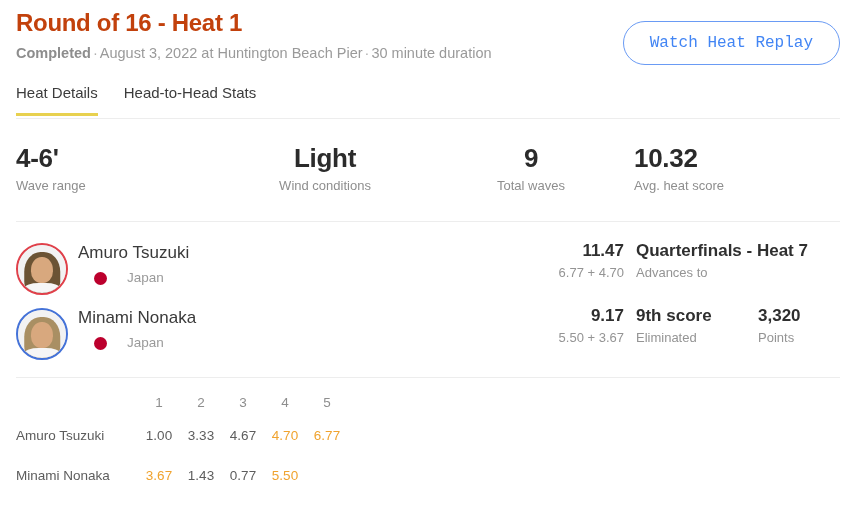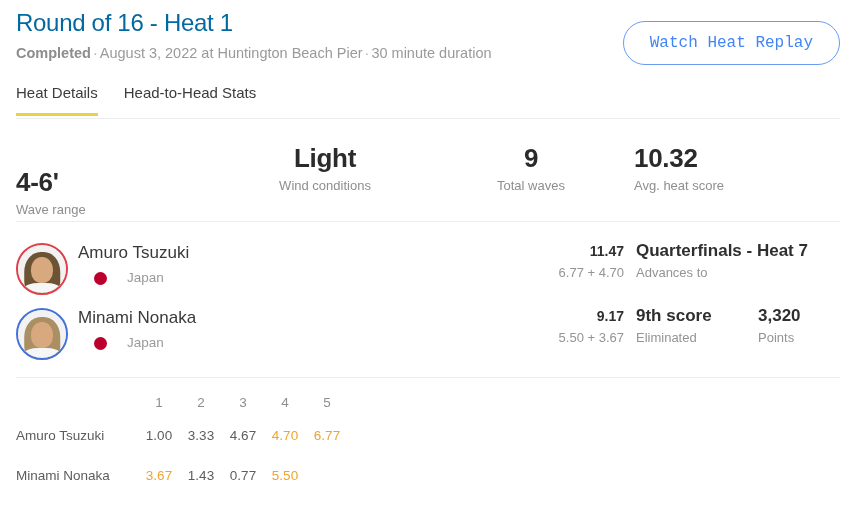--- a/index.html
+++ b/index.html
@@ -8,21 +8,21 @@
     background: #ffffff;
     font-family: "Liberation Sans", sans-serif;
     color: #333333;
     overflow: hidden;
   }
   .page { position: relative; width: 856px; height: 514px; }
 
   
   .header { position: absolute; left: 16px; top: 8px; right: 16px; }
   .title {
-    font-size: 24px; font-weight: normal; color: #0369a1;
+    font-size: 24px; font-weight: bold; color: #c2410c;
     letter-spacing: -0.3px; line-height: 30px;
   }
   .subtitle {
     margin-top: 5px; font-size: 14.5px; color: #9a9a9a; line-height: 20px;
     white-space: nowrap;
   }
   .subtitle .status { font-weight: bold; color: #8d8d8d; }
   .subtitle .sep { padding: 0 2px; color: #b0b0b0; }
 
   .replay-btn {
@@ -43,21 +43,21 @@
   }
   .tab.active { border-bottom-color: #e8d14f; }
   .tabs-rule {
     position: absolute; left: 16px; right: 16px; top: 118px;
     height: 1px; background: #ededed;
   }
 
   
   .stats { position: absolute; left: 16px; right: 16px; top: 142px; display: flex; }
   .stat { flex: 1; }
-  .stat.c1 { text-align: left; margin-top: 24px; }
+  .stat.c1 { text-align: left; }
   .stat.c2 { text-align: center; }
   .stat.c3 { text-align: center; }
   .stat.c4 { text-align: left; }
   .stat-value {
     font-size: 26px; font-weight: bold; color: #2b2b2b;
     line-height: 32px; letter-spacing: -0.3px;
   }
   .stat-label { margin-top: 3px; font-size: 13px; color: #8e8e8e; line-height: 17px; }
 
   .rule-1 { position: absolute; left: 16px; right: 16px; top: 221px; height: 1px; background: #ededed; }
@@ -93,21 +93,21 @@
 
   .athlete-name {
     position: absolute; left: 62px; top: 4px;
     font-size: 17px; color: #3a3a3a; line-height: 22px; white-space: nowrap;
   }
   .athlete-country { position: absolute; left: 78px; top: 31px; display: flex; align-items: center; }
   .flag-dot { width: 13px; height: 13px; border-radius: 50%; background: #bc002d; }
   .country-name { margin-left: 20px; font-size: 13.5px; color: #9a9a9a; line-height: 18px; }
 
   .score-block { position: absolute; left: 0; top: 2px; width: 608px; text-align: right; }
-  .score-total { font-size: 14px; font-weight: bold; color: #2f2f2f; line-height: 22px; }
+  .score-total { font-size: 17px; font-weight: bold; color: #2f2f2f; line-height: 22px; }
   .score-parts { margin-top: 2px; font-size: 13px; color: #949494; line-height: 18px; }
 
   .result-block { position: absolute; left: 620px; top: 2px; }
   .result-main { font-size: 17px; font-weight: bold; color: #2f2f2f; line-height: 22px; white-space: nowrap; }
   .result-sub { margin-top: 2px; font-size: 13px; color: #949494; line-height: 18px; white-space: nowrap; }
 
   .points-block { position: absolute; left: 742px; top: 2px; }
   .points-value { font-size: 17px; font-weight: bold; color: #2f2f2f; line-height: 22px; }
   .points-label { margin-top: 2px; font-size: 13px; color: #949494; line-height: 18px; }
 

